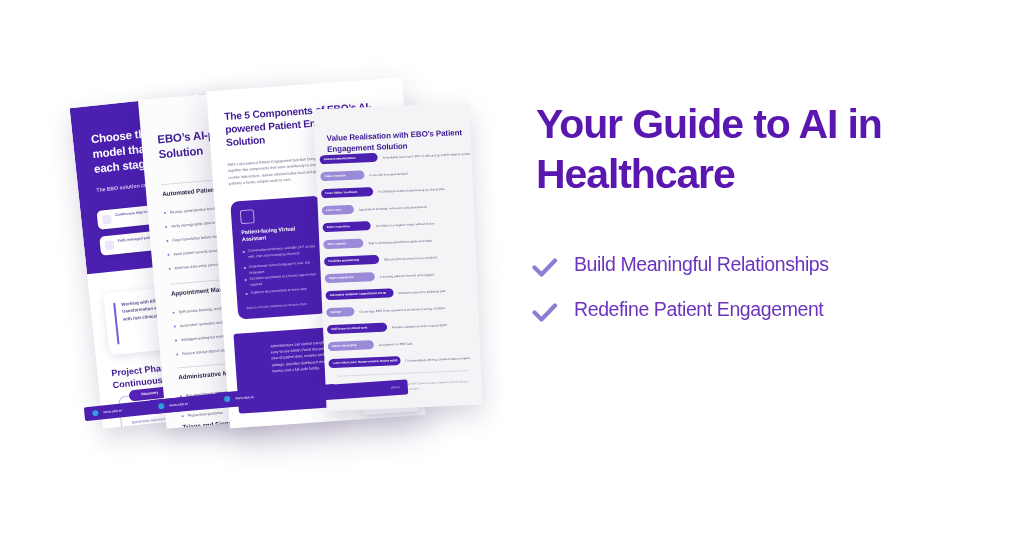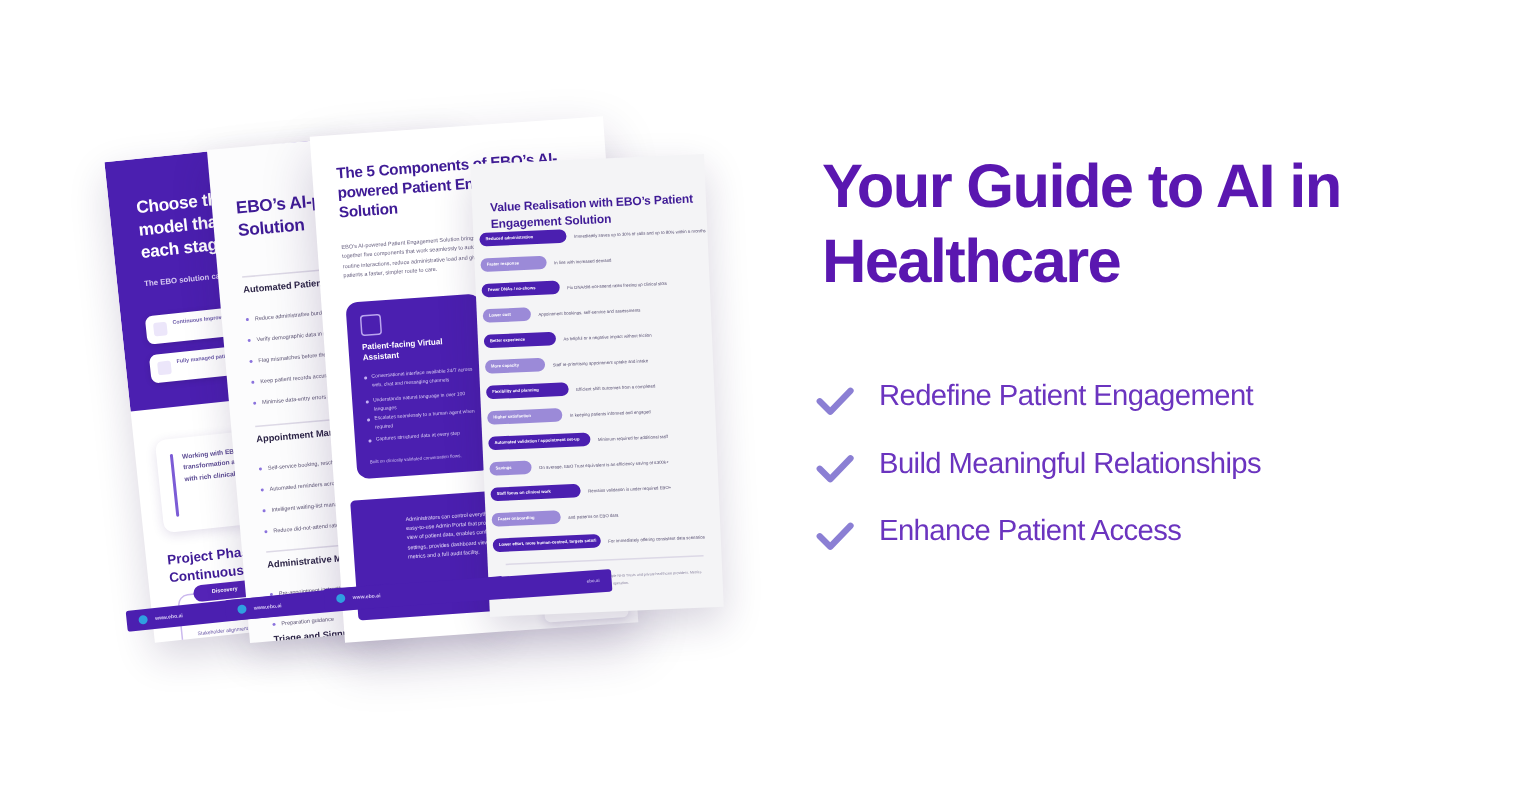--- a/index.html
+++ b/index.html
@@ -452,21 +452,21 @@
     white-space: nowrap;
   }
   .spine-tx.right {
     color: #b9a8e6;
     font-size: 3px;
   }
 
   
   .content {
     position: absolute;
-    left: 548px; top: 0;
+    left: 536px; top: 0;
     width: 470px; height: 538px;
   }
   .headline {
     position: absolute;
     left: 0; top: 72px;
     width: 440px;
     color: #5a17b0;
     font-size: 41px;
     font-weight: 700;
     line-height: 50px;
@@ -772,32 +772,24 @@
 <div class="content">
   <h1 class="headline">Your Guide to AI in Healthcare</h1>
 
   <div class="bullets">
     <div class="bullet">
       <span class="bullet-check">
         <svg width="26" height="22" viewBox="0 0 26 22">
           <path d="M2.5,10.5 L9.5,17.5 L23,3.5" fill="none" stroke="#8b7fd4" stroke-width="4.2" stroke-linecap="round" stroke-linejoin="round"></path>
         </svg>
       </span>
-      <span class="bullet-label">Redefine Patient Engagement</span>
+      <span class="bullet-label">Build Meaningful Relationships</span>
     </div>
     <div class="bullet">
       <span class="bullet-check">
         <svg width="26" height="22" viewBox="0 0 26 22">
           <path d="M2.5,10.5 L9.5,17.5 L23,3.5" fill="none" stroke="#8b7fd4" stroke-width="4.2" stroke-linecap="round" stroke-linejoin="round"></path>
         </svg>
       </span>
-      <span class="bullet-label">Build Meaningful Relationships</span>
-    </div>
-    <div class="bullet">
-      <span class="bullet-check">
-        <svg width="26" height="22" viewBox="0 0 26 22">
-          <path d="M2.5,10.5 L9.5,17.5 L23,3.5" fill="none" stroke="#8b7fd4" stroke-width="4.2" stroke-linecap="round" stroke-linejoin="round"></path>
-        </svg>
-      </span>
-      <span class="bullet-label"> Enhance Patient Access</span>
+      <span class="bullet-label">Redefine Patient Engagement</span>
     </div>
   </div>
 </div>
 
 </body></html>

